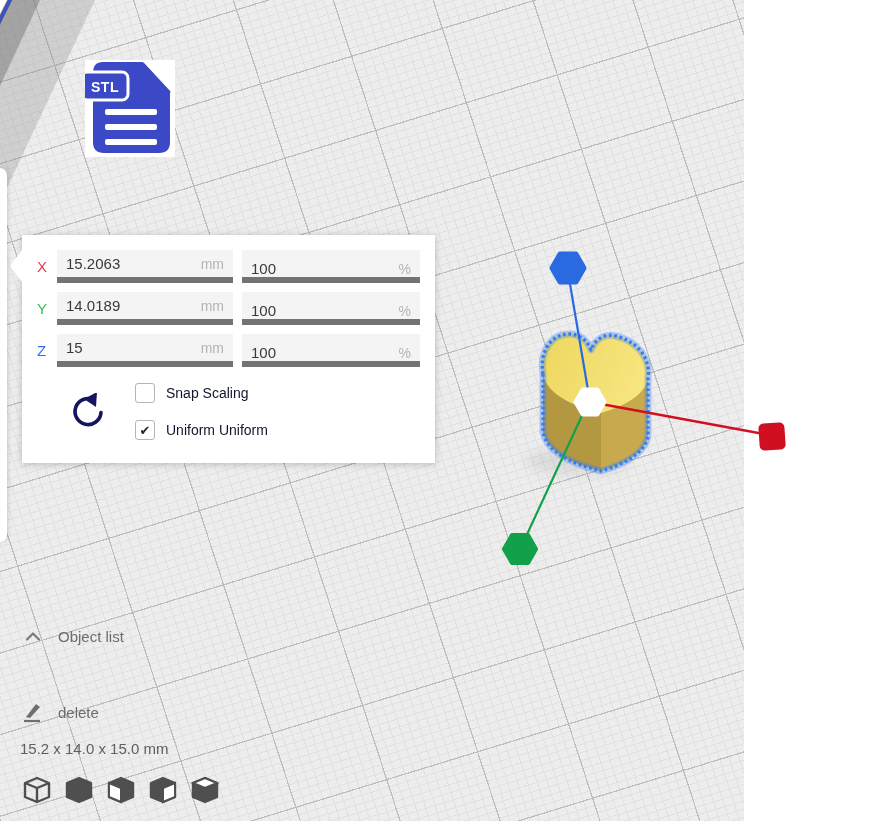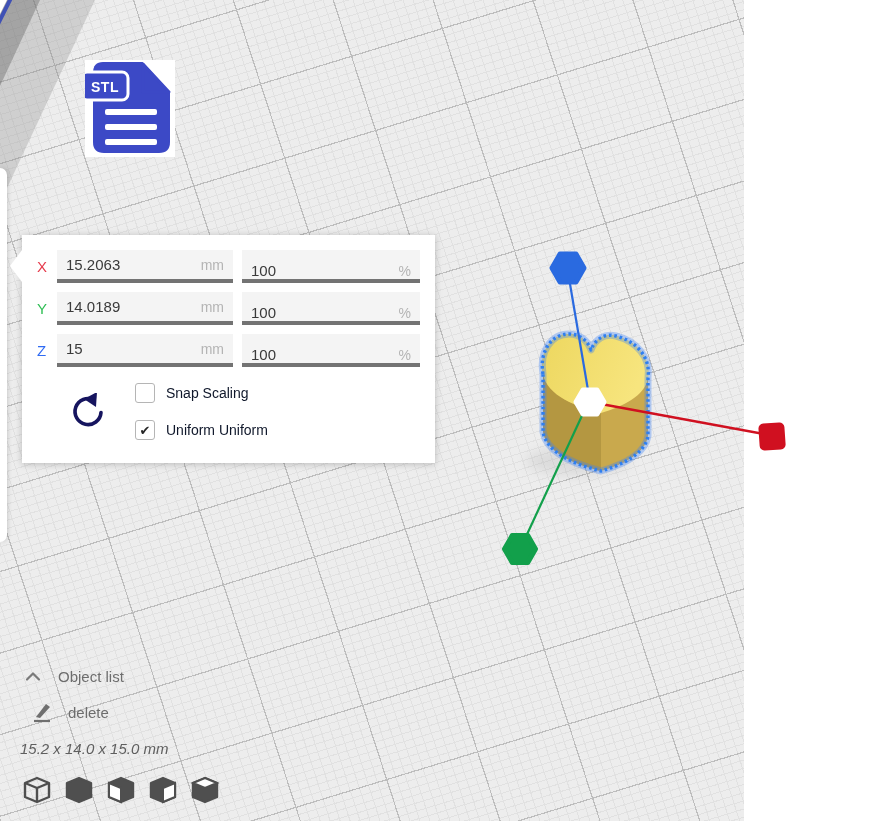--- a/index.html
+++ b/index.html
@@ -35,21 +35,21 @@
     content:""; position:absolute; left:-12px; top:15px;
     border-top:16px solid transparent; border-bottom:16px solid transparent;
     border-right:12px solid #ffffff;
   }
   .sp-row{ display:flex; align-items:center; margin:9px 15px 0 15px; height:33px; }
   .sp-row.first{ margin-top:15px; }
   .axis-label{ width:20px; font-size:15px; flex:0 0 20px; }
   .axis-label.x{ color:#e63c4d; } .axis-label.y{ color:#2fbe54; } .axis-label.z{ color:#2f6bf3; }
   .field{
     display:flex; align-items:center; height:33px;
-    background:#f4f4f4; border-bottom:4px solid #737373; padding:0 9px;
+    background:#f4f4f4; border-bottom:6px solid #737373; padding:0 9px;
   }
   .field.mm{ width:176px; margin-right:9px; }
   .field.pct{ width:178px;align-items:flex-end; }
   .field input{
     border:none; background:transparent; outline:none; flex:1; min-width:0;
     font-family:"Liberation Sans",sans-serif; font-size:15px; color:#3a3a3a;
   }
   .unit{ font-size:14px; color:#b4b4b4; }
 
   .reset-btn{ position:absolute; left:48px; top:158px; width:38px; height:40px; cursor:pointer; }
@@ -63,23 +63,23 @@
   }
   .check-label{ margin-left:11px; font-size:14px; color:#0f172a; }
 
   
   .scene-svg{ position:absolute; left:0; top:0; }
 
   
   .objrow{ position:absolute; display:flex; align-items:center; color:#6d6d6d; font-size:15px; }
   .objrow .ic{ width:22px; display:flex; justify-content:center; }
   .objrow .lbl{ margin-left:14px; }
-  .row-objectlist{ left:22px; top:668px; cursor:pointer; }
-  .row-delete{ left:32px; top:702px; cursor:pointer; }
-  .dims{ position:absolute; left:20px; top:740px; font-size:15px; color:#5f5f5f;font-style:italic; }
+  .row-objectlist{ left:22px; top:628px; cursor:pointer; }
+  .row-delete{ left:22px; top:702px; cursor:pointer; }
+  .dims{ position:absolute; left:20px; top:740px; font-size:15px; color:#5f5f5f; }
 
   .view-icons{ position:absolute; left:22px; top:775px; display:flex; gap:12px; }
   .view-icons .vicon{ width:30px; height:30px; cursor:pointer; }
 </style>
 </head>
 <body>
 
 <div class="viewport">
 
   <svg class="corner-svg" width="160" height="240">

